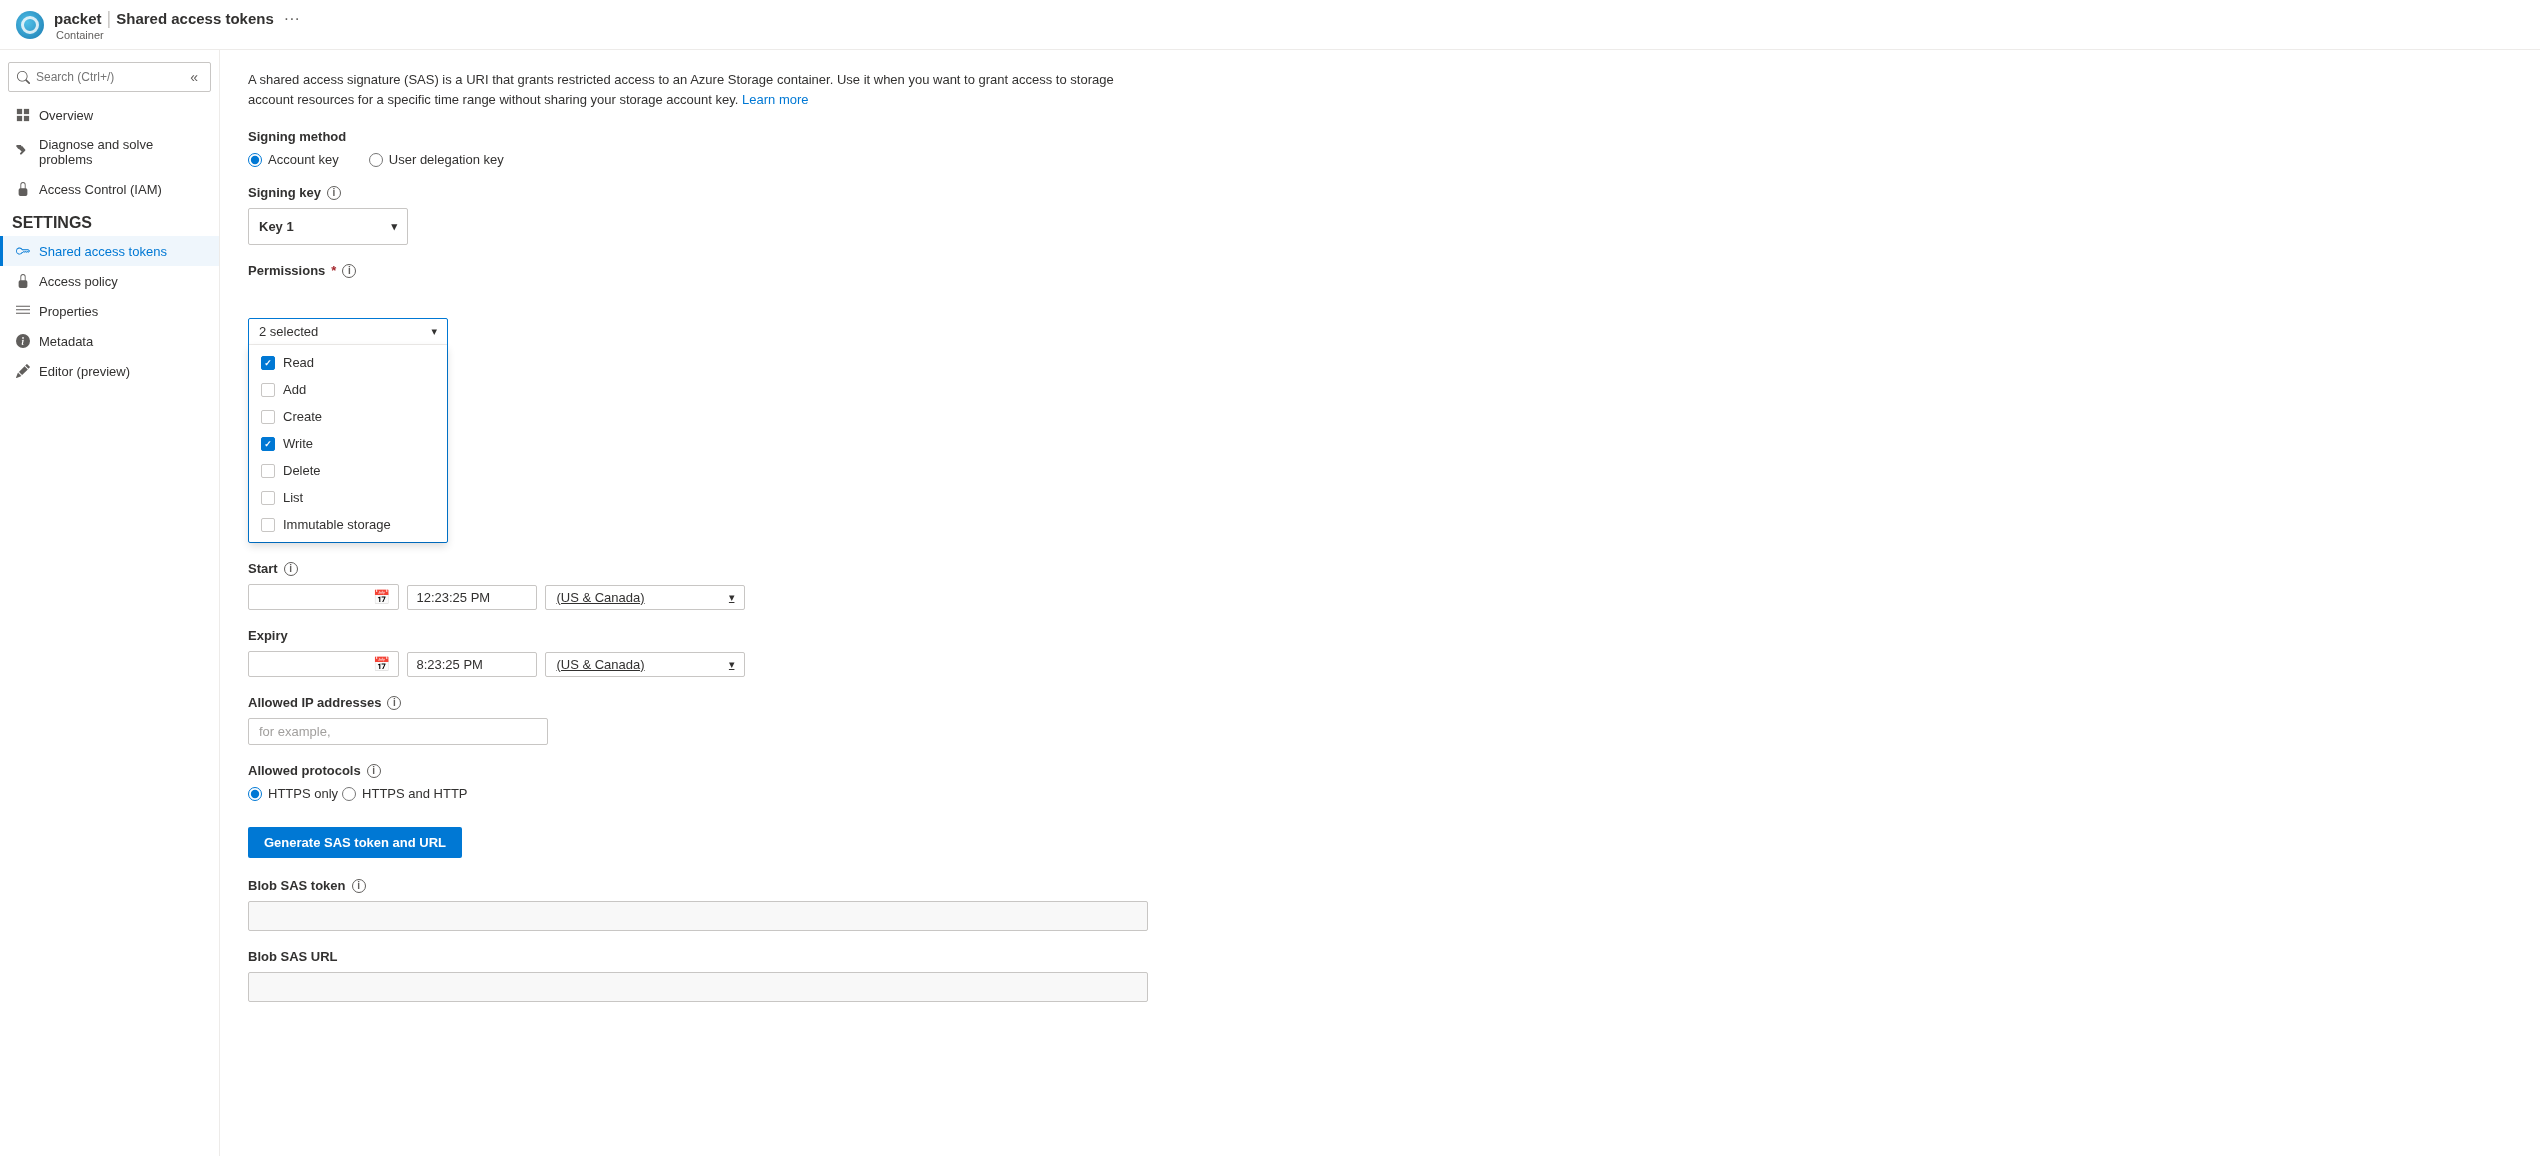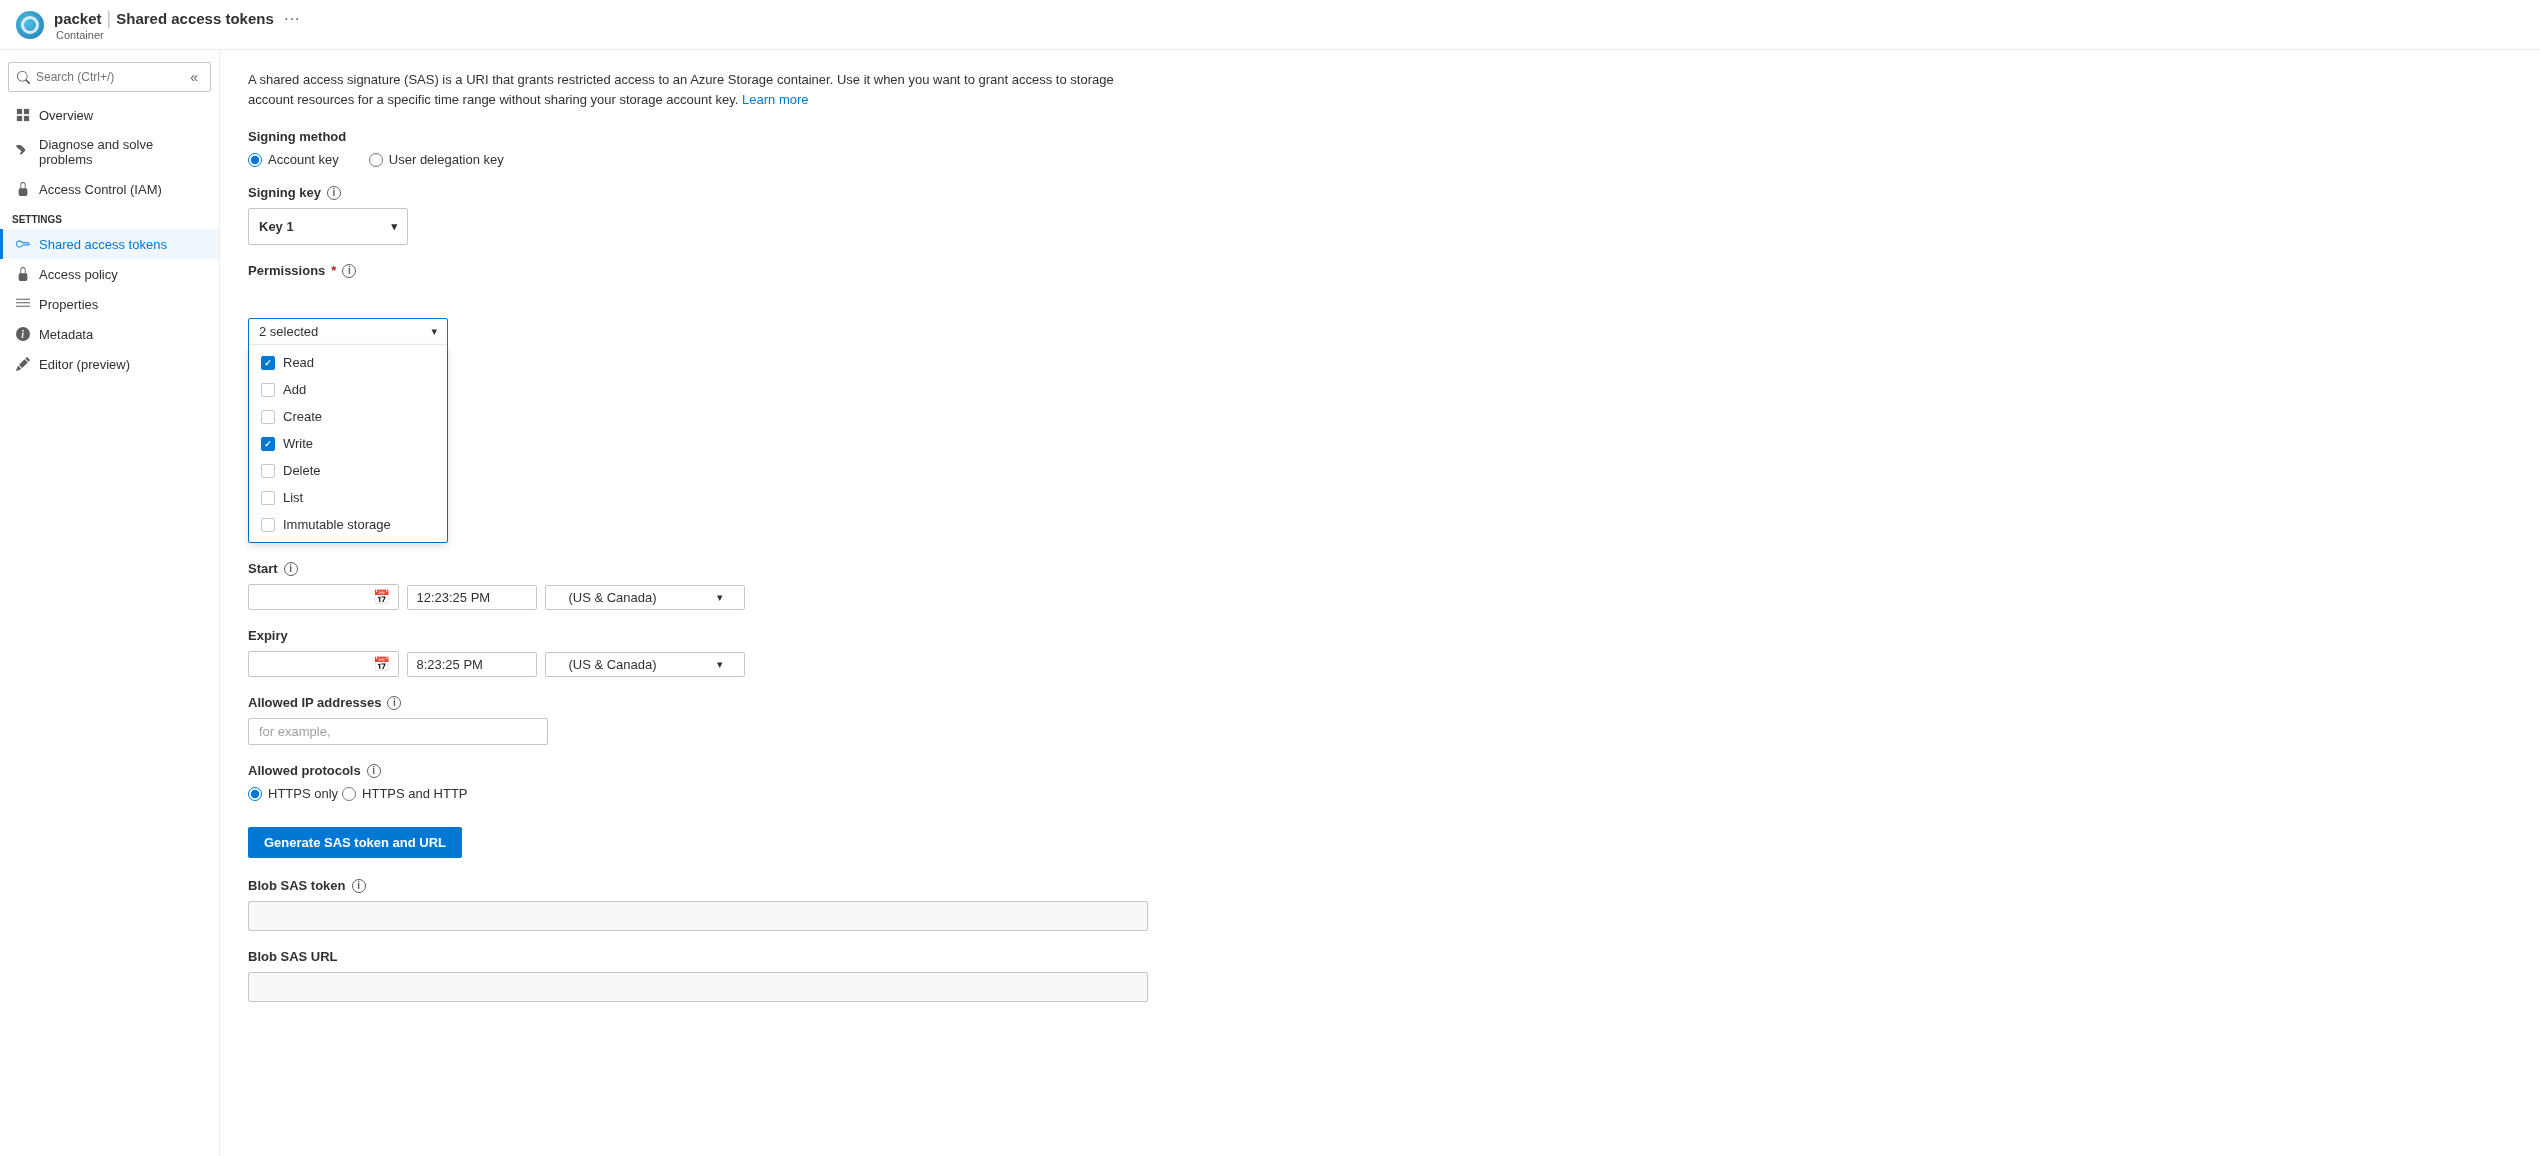--- a/index.html
+++ b/index.html
@@ -71,21 +71,21 @@
       gap: 8px;
       border-left: 3px solid transparent;
     }
     .sidebar-item.active {
       background: #eff6fc;
       border-left: 3px solid #0078d4;
       color: #0078d4;
     }
     .sidebar-item .item-icon { width: 16px; height: 16px; flex-shrink: 0; display: flex; align-items: center; justify-content: center; }
     .sidebar-settings-label {
-      font-size: 10px; font-weight: 700; color: #323130;
+      font-size: 16px; font-weight: 700; color: #323130;
       padding: 10px 12px 4px 12px;
       text-transform: uppercase;
     }
 
     
     .content-area {
       flex: 1;
       overflow-y: auto;
       padding: 20px 28px;
       background: #fff;
@@ -205,27 +205,28 @@
       border-radius: 2px;
       padding: 4px 8px;
       font-size: 13px;
       width: 130px;
       color: #323130;
       outline: none;
     }
     .timezone-select {
       border: 1px solid #c8c6c4;
       border-radius: 2px;
-      padding: 4px 22px;
+      padding: 4px 10px;
       font-size: 13px;
       color: #323130;
       background: #fff;
       cursor: pointer;
       display: flex; align-items: center; justify-content: space-between;
       min-width: 200px;
+      text-decoration: underline;
     }
 
     
     .text-input {
       border: 1px solid #c8c6c4;
       border-radius: 2px;
       padding: 5px 10px;
       font-size: 13px;
       color: #323130;
       outline: none;

